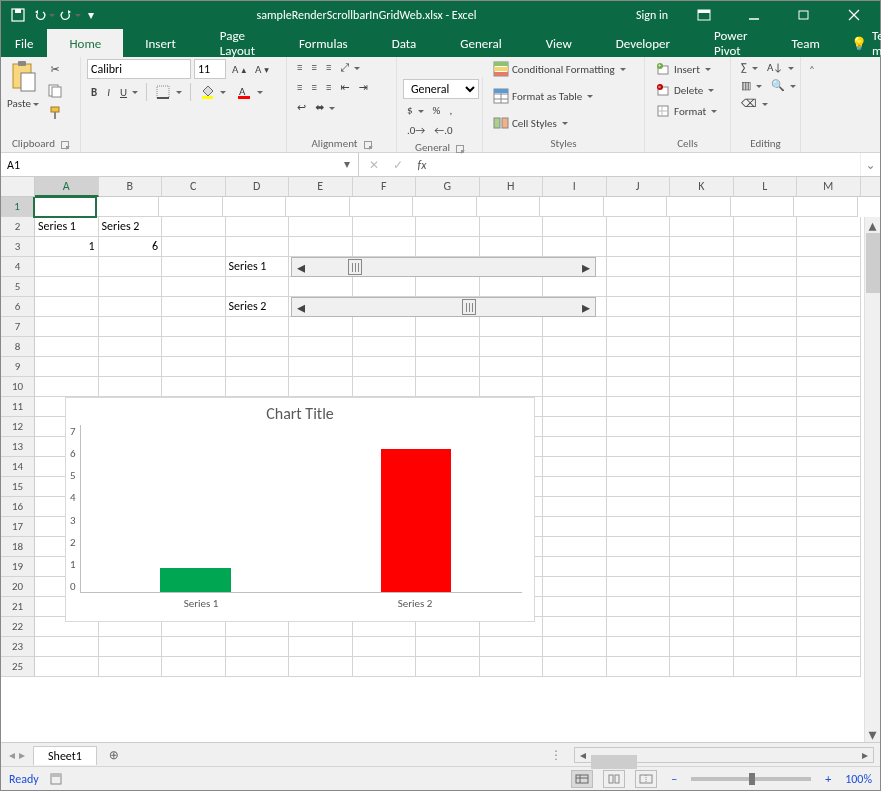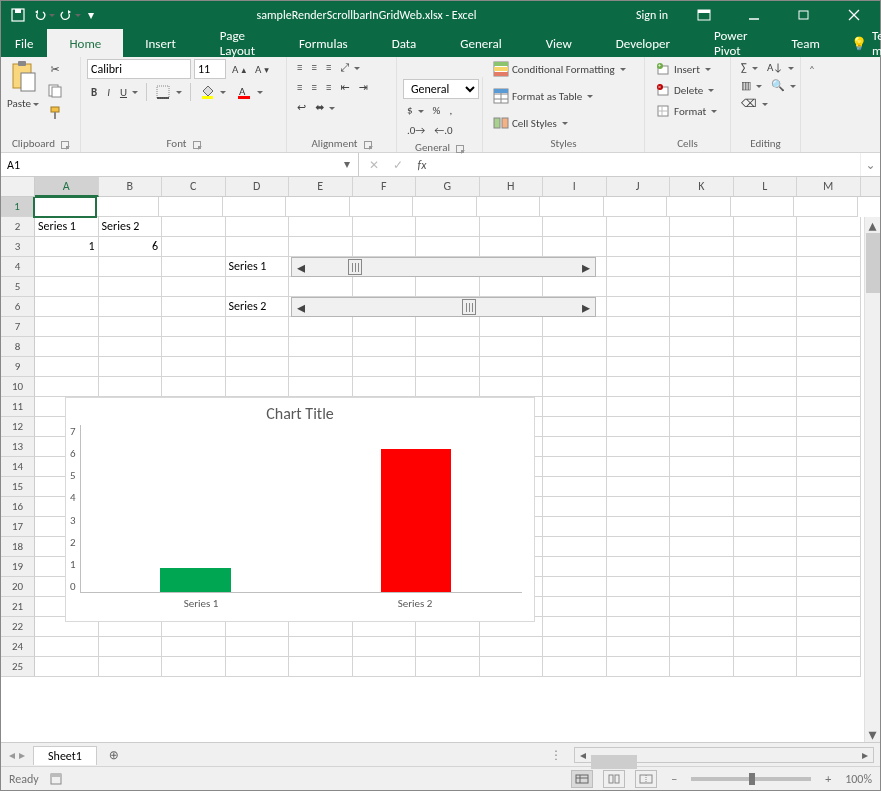--- a/index.html
+++ b/index.html
@@ -86,21 +86,21 @@
   .sheetbar .dots{margin-left:auto;padding:0 6px;color:#888;}
   .hscroll{flex:0 0 300px;height:16px;background:#f0f0f0;border:1px solid #c8c8c8;margin:0 6px;display:flex;align-items:center;}
   .hscroll .arrow{width:16px;text-align:center;color:#666;}
   .hscroll .track{flex:1;position:relative;}
   .hscroll .thumb{position:absolute;left:0;top:0;height:14px;width:46px;background:#cdcdcd;}
   .vscroll{position:absolute;right:0;top:20px;bottom:0;width:16px;background:#f0f0f0;border-left:1px solid #e0e0e0;}
   .vscroll .arrow{height:16px;display:flex;align-items:center;justify-content:center;color:#666;}
   .vscroll .thumb{position:absolute;top:16px;width:14px;left:1px;height:60px;background:#cdcdcd;}
 
   
-  .status{height:24px;background:#f0f0f0;border-top:1px solid #d4d4d4;display:flex;align-items:center;font-size:12px;color:#737373;padding:0 8px;gap:10px;}
+  .status{height:24px;background:#f0f0f0;border-top:1px solid #d4d4d4;display:flex;align-items:center;font-size:12px;color:#1d4ed8;padding:0 8px;gap:10px;}
   .status .spacer{flex:1;}
   .viewbtn{width:22px;height:18px;border:1px solid #bdbdbd;display:flex;align-items:center;justify-content:center;font-size:10px;}
   .viewbtn.active{background:#d9d9d9;}
   .zoom-slider{width:120px;height:4px;background:#c0c0c0;position:relative;}
   .zoom-slider .knob{position:absolute;left:58px;top:-4px;width:6px;height:12px;background:#777;}
   .zoom-slider .tick{position:absolute;left:58px;top:-2px;width:1px;height:8px;background:#888;}
 
   svg{display:block;}
 </style>
 </head>
@@ -262,24 +262,20 @@
           <div class="rbtn drop">
               <span class="ribicon">
                 <svg width="14" height="14">
                   <text x="2" y="10" font-size="11" fill="#333">A</text>
                   <rect x="1" y="11" width="12" height="3" fill="#ff0000"></rect>
                 </svg>
               </span>
             </div>
         </div>
       </div>
-      <div class="glabel">
-          <span>Font</span>
-          <span class="dsmall"></span>
-        </div>
     </div>
 
     <div class="group" style="width:110px;">
       <div class="gbody" style="flex-direction:column;gap:3px;">
         <div style="display:flex;gap:1px;">
           <div class="rbtn">
               <span>≡</span>
             </div>
           <div class="rbtn">
               <span>≡</span>
@@ -836,21 +832,21 @@
           <div class="cell"></div>
           <div class="cell"></div>
           <div class="cell"></div>
           <div class="cell"></div>
           <div class="cell"></div>
           <div class="cell"></div>
           <div class="cell"></div>
           <div class="cell"></div>
         </div>
         <div class="row">
-          <div class="rh">24</div>
+          <div class="rh">23</div>
           <div class="cell"></div>
           <div class="cell"></div>
           <div class="cell"></div>
           <div class="cell"></div>
           <div class="cell"></div>
           <div class="cell"></div>
           <div class="cell"></div>
           <div class="cell"></div>
           <div class="cell"></div>
           <div class="cell"></div>

